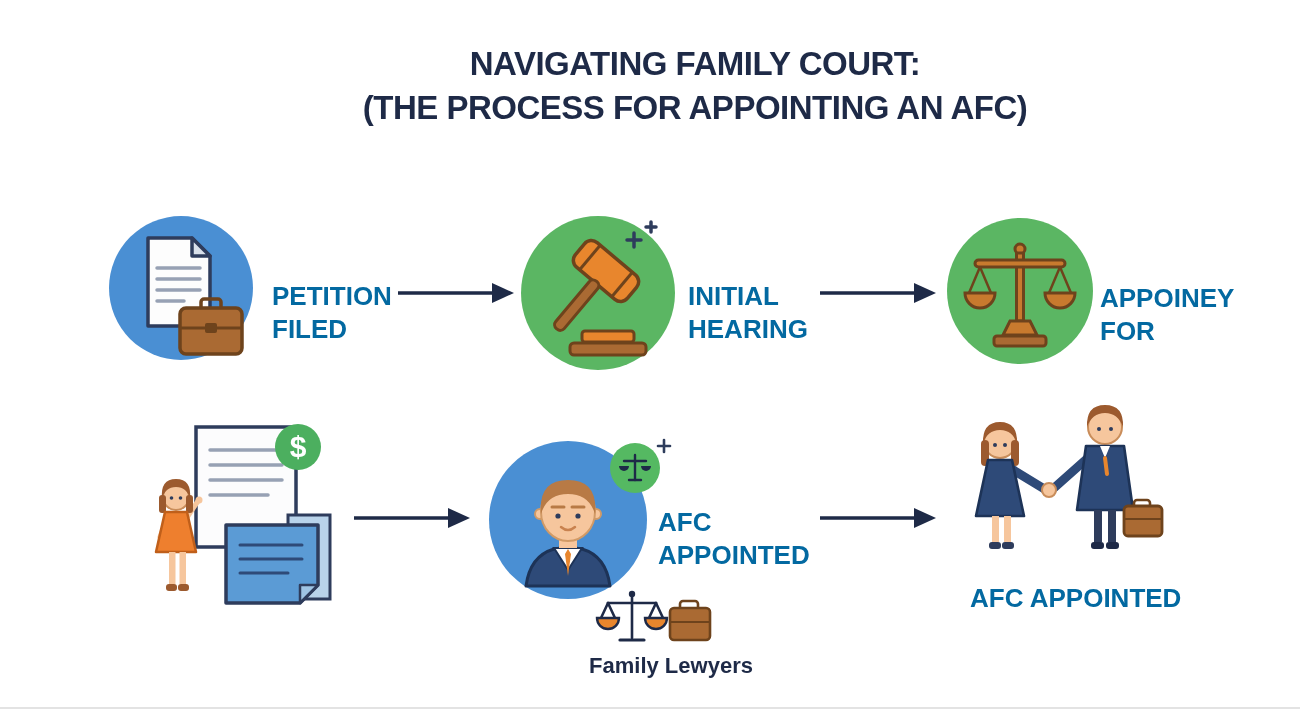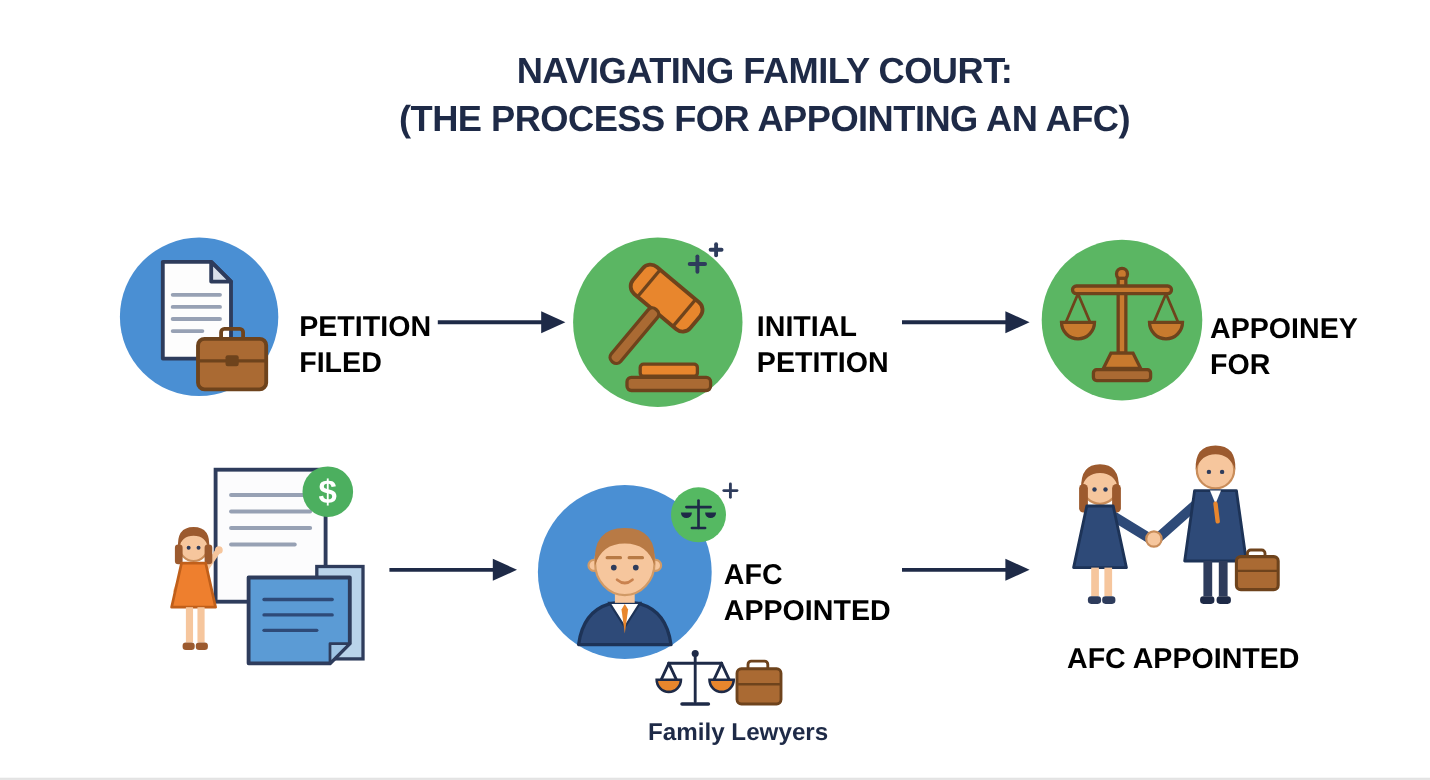--- a/index.html
+++ b/index.html
@@ -3,21 +3,21 @@
 <meta charset="utf-8">
 <style>
   * { margin:0; padding:0; box-sizing:border-box; }
   html,body { background:#ffffff; font-family:"Liberation Sans", sans-serif; }
   .canvas { position:relative; width:1300px; height:709px; background:#ffffff; overflow:hidden; }
 
   .title-block { position:absolute; top:42px; left:0; width:100%; text-align:center;
                  color:#1e2a47; font-weight:800; letter-spacing:-0.5px;margin-left:45px; }
   .title-line { font-size:33px; line-height:1.32; }
 
-  .step-label { position:absolute; color:#000000; font-weight:700; font-size:26px;
+  .step-label { position:absolute; color:#0369a1; font-weight:700; font-size:26px;
                 line-height:1.25; letter-spacing:0; }
   .one-line { white-space:nowrap; }
 
   .caption { position:absolute; color:#1e2a47; font-weight:600; font-size:22px;
              text-align:center; }
 
   .abs { position:absolute; }
   svg { display:block; }
 
   .bottom-edge { position:absolute; left:0; bottom:0; width:100%; height:2px; background:#e3e3e3; }
@@ -68,21 +68,21 @@
     </g>
     <g transform="rotate(40 88 58)">
       <rect x="54" y="42" width="68" height="32" rx="9" fill="#e8862d" stroke="#6e431c" stroke-width="3.5"></rect>
       <line x1="67" y1="42" x2="67" y2="74" stroke="#6e431c" stroke-width="3"></line>
       <line x1="109" y1="42" x2="109" y2="74" stroke="#6e431c" stroke-width="3"></line>
       <rect x="82" y="72" width="11" height="62" rx="5" fill="#aa6a33" stroke="#6e431c" stroke-width="3"></rect>
     </g>
     <rect x="64" y="118" width="52" height="11" rx="3" fill="#e8862d" stroke="#6e431c" stroke-width="3"></rect>
     <rect x="52" y="130" width="76" height="12" rx="4" fill="#aa6a33" stroke="#6e431c" stroke-width="3"></rect>
   </svg>
-  <div class="step-label" style="left:688px;top:280px;width:150px;">INITIAL PETITION</div>
+  <div class="step-label" style="left:688px;top:280px;width:150px;">INITIAL HEARING</div>
 
   <svg class="abs" style="left:818px;top:279px;" width="120" height="28" viewBox="0 0 120 28">
     <line x1="2" y1="14" x2="98" y2="14" stroke="#1e2a47" stroke-width="3.5"></line>
     <polygon points="96,4 96,24 118,14" fill="#1e2a47"></polygon>
   </svg>
 
   <svg class="abs" style="left:942px;top:215px;" width="156" height="156" viewBox="0 0 156 156">
     <circle cx="78" cy="76" r="73" fill="#5bb663"></circle>
     <g fill="#c87a2e" stroke="#6e431c" stroke-width="3">
       <circle cx="78" cy="34" r="5"></circle>

